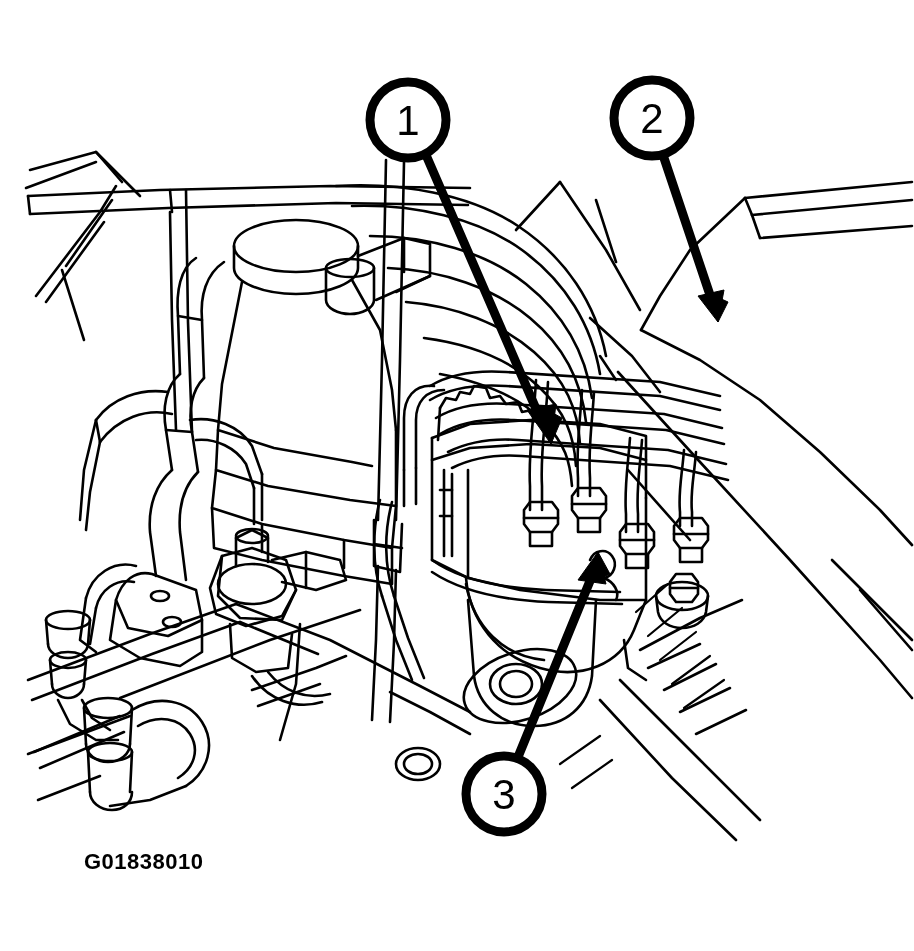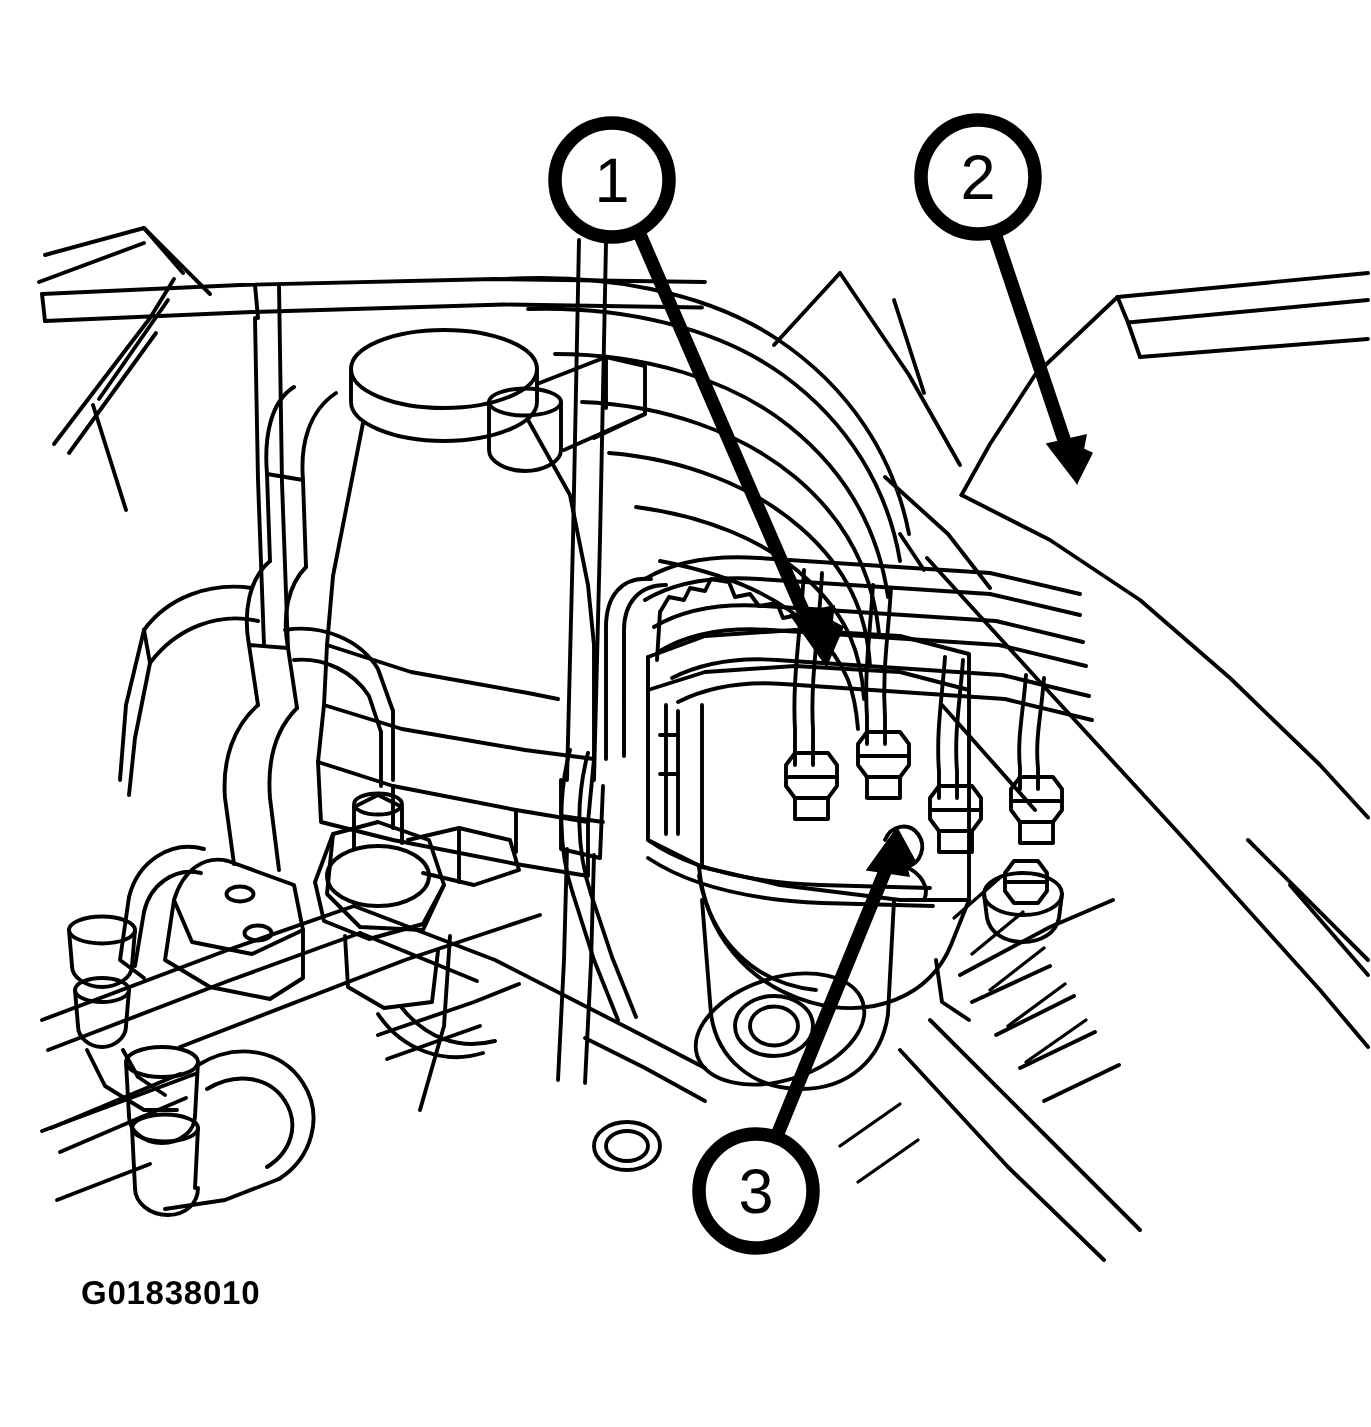--- a/index.html
+++ b/index.html
@@ -24,21 +24,21 @@
   }
   #line-art {
     position: absolute;
     left: 0; top: 0;
     width: 914px;
     height: 951px;
     display: block;
   }
   .figure-id {
     position: absolute;
-    left: 54px;
+    left: 84px;
     top: 849px;
     font-family: "Liberation Sans", sans-serif;
     font-size: 22px;
     font-weight: bold;
     letter-spacing: 0.5px;
     color: #000000;
     white-space: nowrap;
     user-select: none;
   }
 </style>

